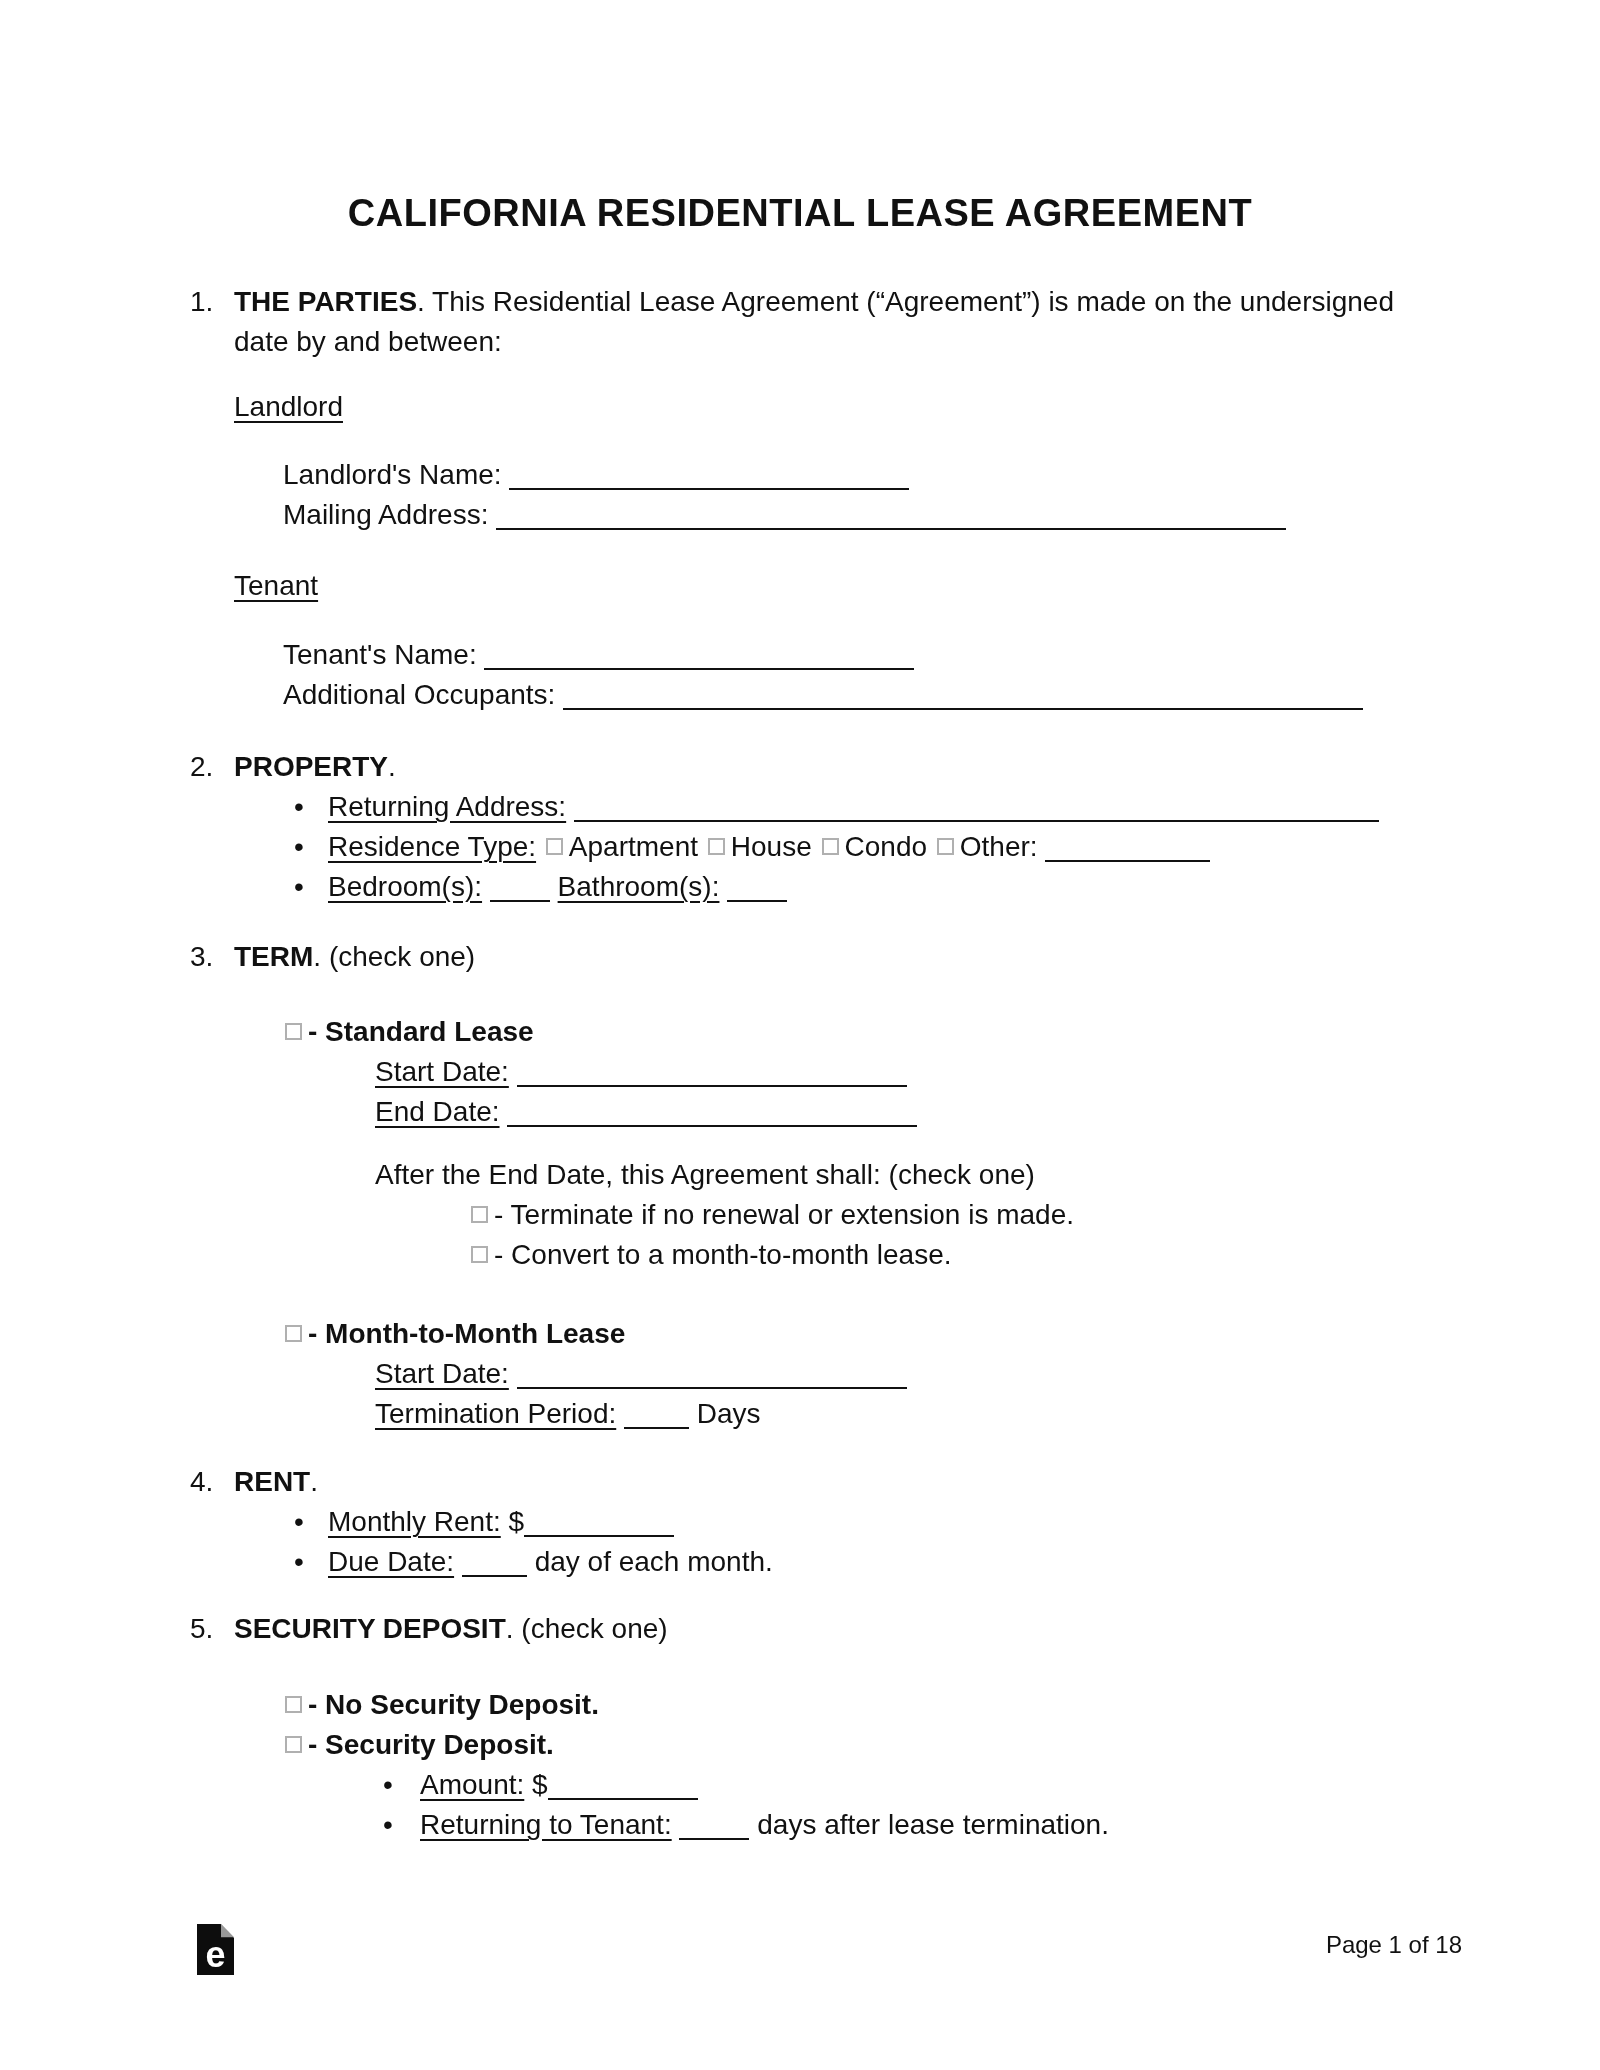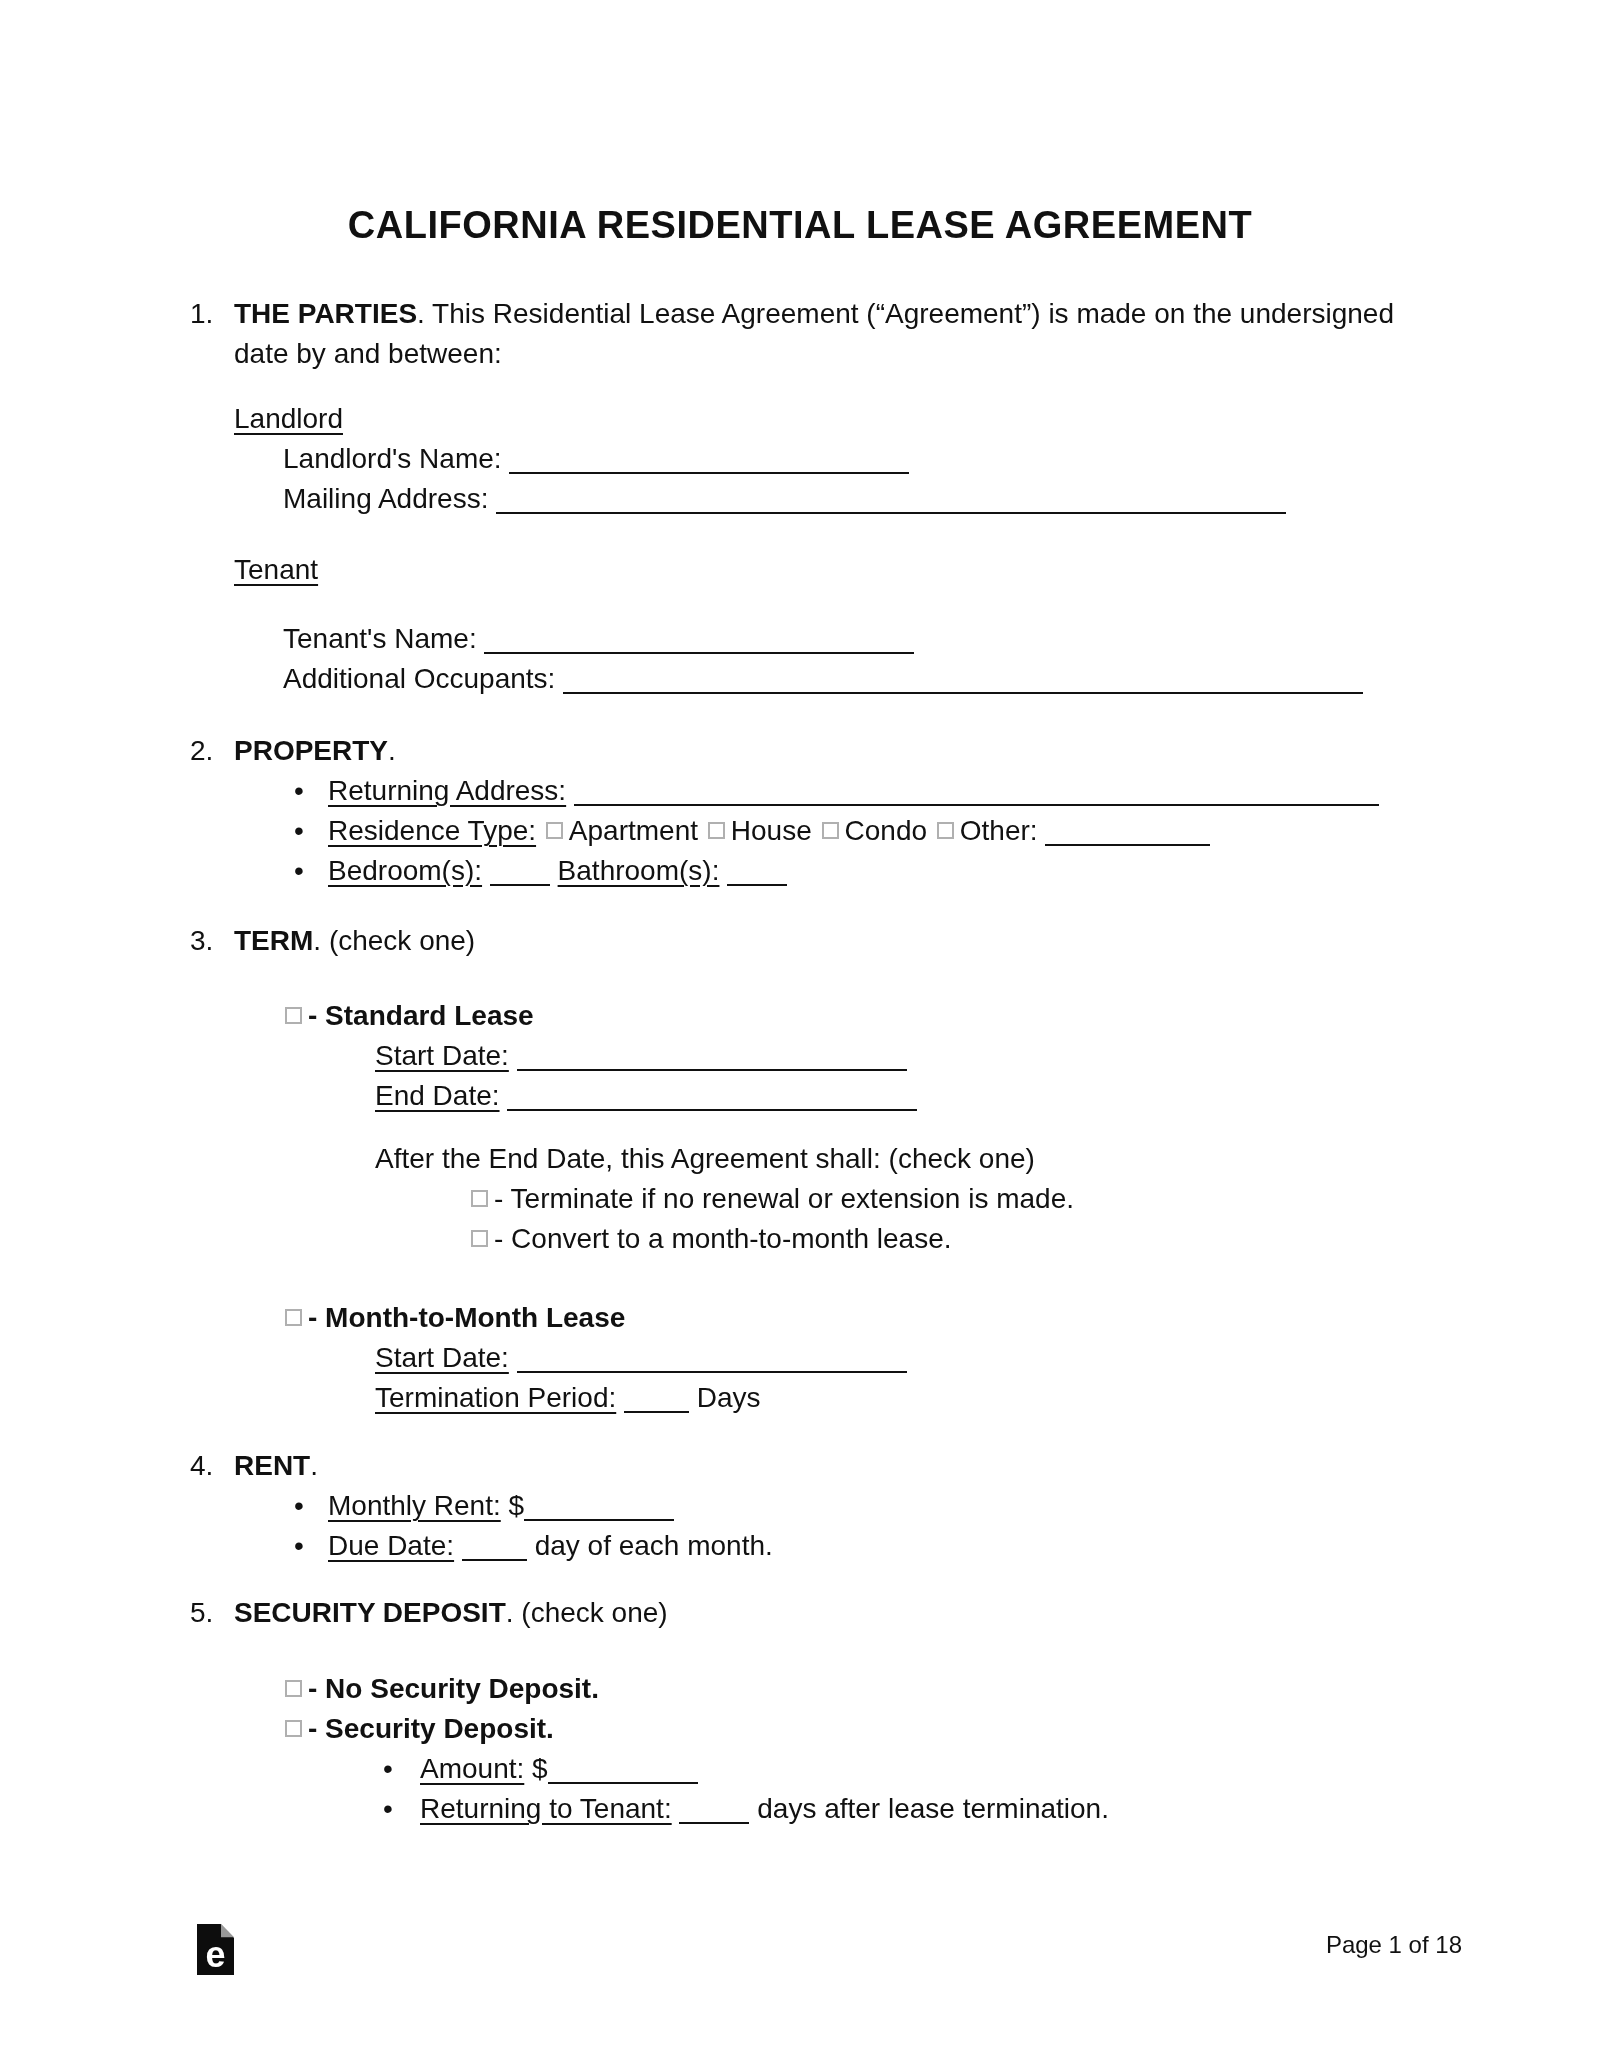--- a/index.html
+++ b/index.html
@@ -11,21 +11,21 @@
     background: #ffffff;
     font-family: "Liberation Sans", "DejaVu Sans", sans-serif;
     font-size: 28px;
     line-height: 40px;
     color: #111111;
     overflow: hidden;
   }
   .content {
     position: absolute;
     left: 190px;
-    top: 202px;
+    top: 190px;
     width: 1220px;
   }
   .title {
     font-size: 38px;
     line-height: 46px;
     font-weight: bold;
     text-align: center;
     letter-spacing: 0.5px;
   }
   .sec {
@@ -115,21 +115,21 @@
 
     <h1 class="title">CALIFORNIA RESIDENTIAL LEASE AGREEMENT</h1>
 
     <section class="sec" style="margin-top:46px">
       <div>1.</div>
       <div>
         <p><span class="b">THE PARTIES</span><span>. This Residential Lease Agreement (“Agreement”) is made on the undersigned date by and between:</span></p>
 
         <div class="row ul" style="margin-top:25px; width:fit-content">Landlord</div>
 
-        <div style="">
+        <div style="margin-top:28px">
           <div class="row ind1">
             <span>Landlord's Name:</span>
             <span class="blank" style="width:400px"></span>
           </div>
           <div class="row ind1">
             <span>Mailing Address:</span>
             <span class="blank" style="width:790px"></span>
           </div>
         </div>
 

